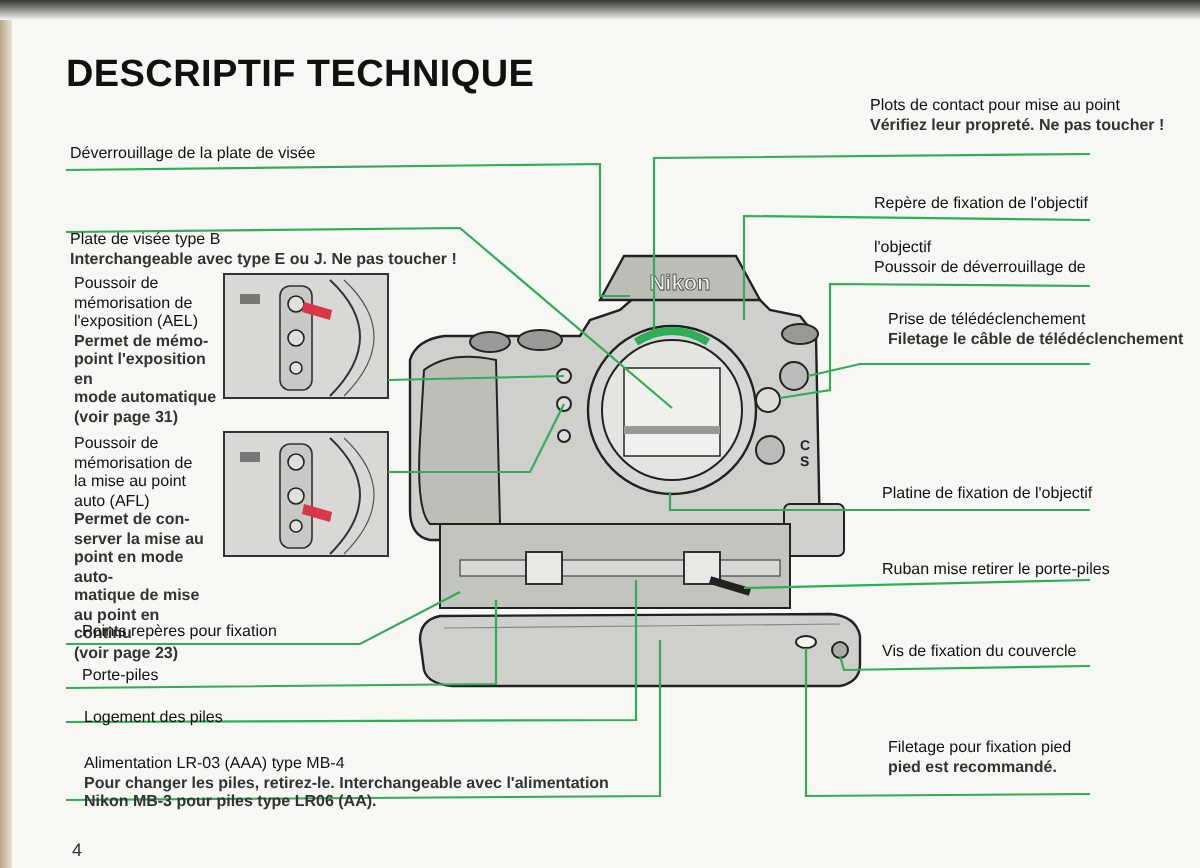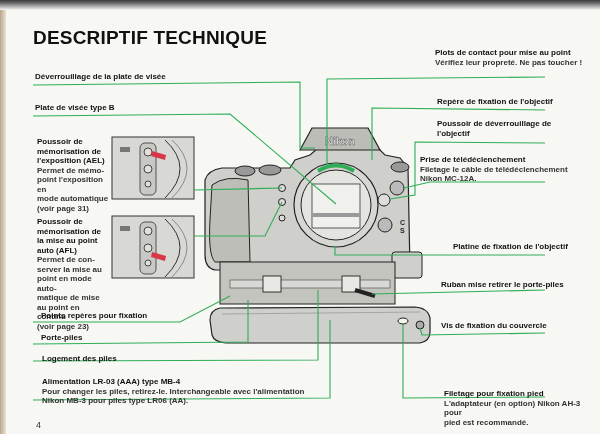--- a/index.html
+++ b/index.html
@@ -20,21 +20,21 @@
   .title {
     position: absolute; left: 33px; top: 27px;
     font-family: "Liberation Sans", sans-serif;
     font-weight: bold; font-size: 19px; letter-spacing: 0.2px;
     color: #111;
     text-align: center;
   }
   .label {
     position: absolute; font-size: 8px; line-height: 9.5px; color: #111;
   }
-  .label b { font-weight: bold; display: block; }
+  .label b { font-weight: normal; display: block; }
   .label .desc { font-weight: bold; color: #333; display: block; }
   .page-number {
     position: absolute; left: 36px; top: 420px; font-size: 9px; color: #333;
   }
   svg.overlay { position: absolute; left: 0; top: 0; }
 </style>
 </head>
 <body>
 
 <div class="page-edge-left"></div>
@@ -144,22 +144,23 @@
     <polyline points="545,333 422,335 420,328"></polyline>
 
     <polyline points="545,397 403,398 403,324"></polyline>
   </g>
 </svg>
 
 <div class="label" style="left:35px; top:72px;">
   <b>Déverrouillage de la plate de visée</b>
 </div>
 
-<div class="label" style="left:35px; top:103px;">
+<div class="label" style="left:35px; top:115px;">
   <b>Plate de visée type B</b>
+  <span class="desc">Interchangeable avec type E ou J. Ne pas toucher !</span>
 </div>
 
 <div class="label" style="left:37px; top:137px; width:72px;">
   <b>Poussoir de</b>
   <b>mémorisation de</b>
   <b>l'exposition (AEL)</b>
   <span class="desc">Permet de mémo-</span>
   <span class="desc">point l'exposition en</span>
   <span class="desc">mode automatique</span>
   <span class="desc">(voir page 31)</span>
@@ -194,36 +195,34 @@
 </div>
 
 <div class="label" style="left:435px; top:48px;">
   <b>Plots de contact pour mise au point</b>
   <span class="desc">Vérifiez leur propreté. Ne pas toucher !</span>
 </div>
 <div class="label" style="left:437px; top:97px;">
   <b>Repère de fixation de l'objectif</b>
 </div>
 <div class="label" style="left:437px; top:119px;">
+  <b>l'objectif</b>
   <b>Poussoir de déverrouillage de</b>
-  <b>l'objectif</b>
-</div>
-<div class="label" style="left:420px; top:155px;">
+</div>
+<div class="label" style="left:444px; top:155px;">
   <b>Prise de télédéclenchement</b>
   <span class="desc">Filetage le câble de télédéclenchement</span>
-  <span class="desc">Nikon MC-12A.</span>
-</div>
-<div class="label" style="left:441px; top:242px;margin-left:12px;">
+</div>
+<div class="label" style="left:441px; top:242px;">
   <b>Platine de fixation de l'objectif</b>
 </div>
 <div class="label" style="left:441px; top:280px;">
   <b>Ruban mise retirer le porte-piles</b>
 </div>
 <div class="label" style="left:441px; top:321px;">
   <b>Vis de fixation du couvercle</b>
 </div>
-<div class="label" style="left:444px; top:369px;margin-top:20px;">
+<div class="label" style="left:444px; top:369px;">
   <b>Filetage pour fixation pied</b>
-  <span class="desc">L'adaptateur (en option) Nikon AH-3 pour</span>
   <span class="desc">pied est recommandé.</span>
 </div>
 
 <div class="page-number">4</div>
 
 </body></html>

